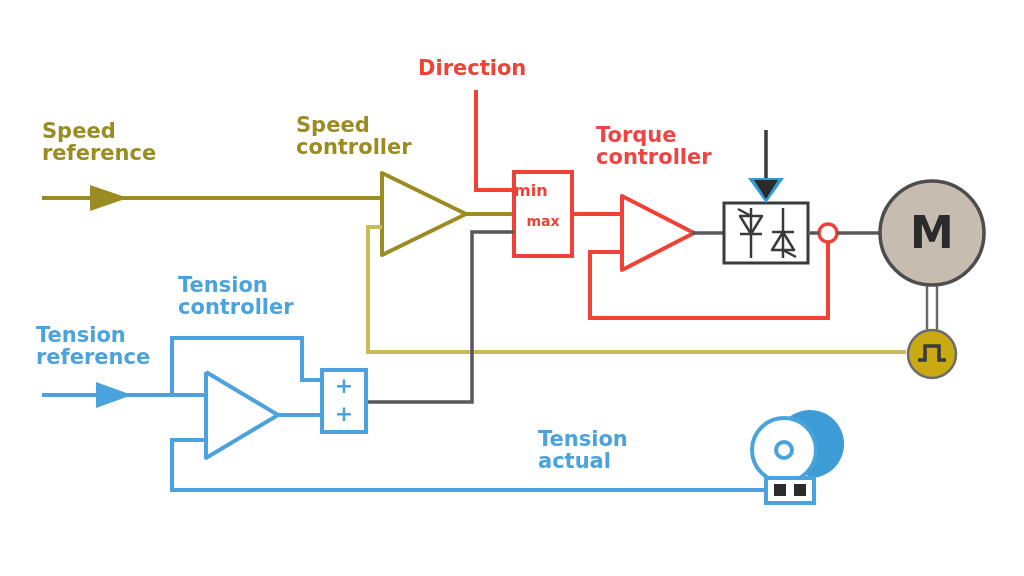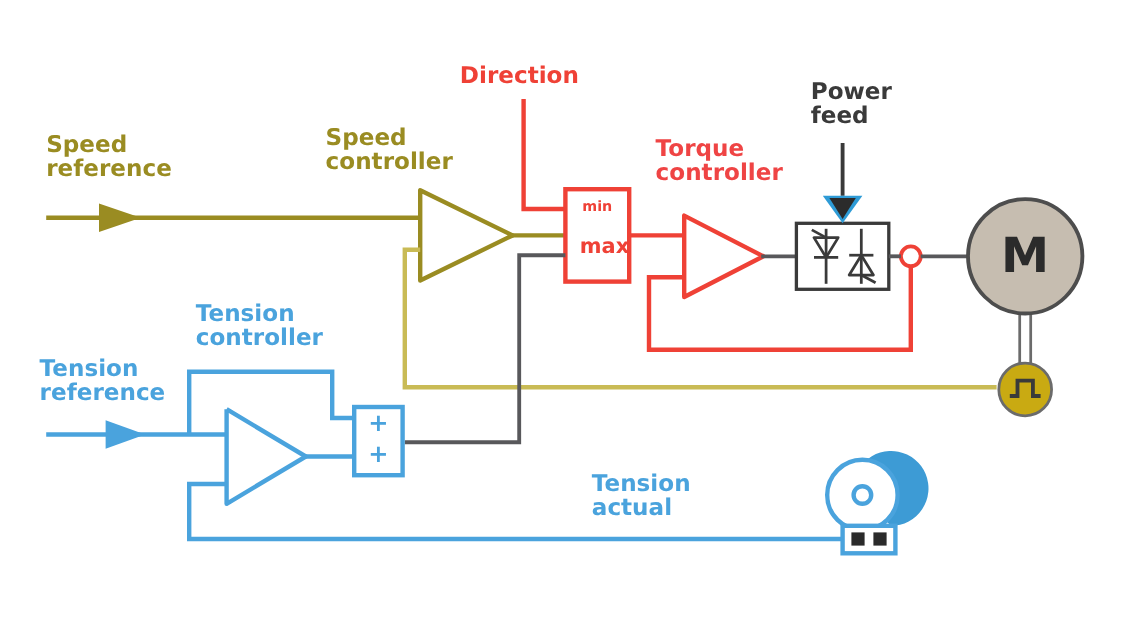--- a/index.html
+++ b/index.html
@@ -132,36 +132,34 @@
 reference</div>
 
   <div class="lbl" style="position:absolute; left:296px; top:114px; color:#9a8c22;">Speed
 controller</div>
 
   <div class="lbl" style="position:absolute; left:418px; top:57px; color:#ef4136;">Direction</div>
 
   <div class="lbl" style="position:absolute; left:596px; top:124px; color:#ef4444;">Torque
 controller</div>
 
-  <div class="lbl" style="position:absolute; left:737px; top:72px; color:#3a3a3a;">Power
-feed</div>
 
   <div class="lbl" style="position:absolute; left:178px; top:274px; color:#4aa3dd;">Tension
 controller</div>
 
   <div class="lbl" style="position:absolute; left:36px; top:324px; color:#4aa3dd;">Tension
 reference</div>
 
   <div class="lbl" style="position:absolute; left:538px; top:428px; color:#4aa3dd;">Tension
 actual</div>
 
-  <div style="position:absolute; left:514px; top:181px; width:58px; text-align:center;
-              color:#ef4136; font-weight:bold; font-size:13px; font-family:'DejaVu Sans',sans-serif;">min</div>
-  <div style="position:absolute; left:514px; top:213px; width:58px; text-align:right;
-              color:#ef4136; font-weight:bold; font-size:19px; font-family:'DejaVu Sans',sans-serif;">max</div>
+  <div style="position:absolute; left:514px; top:181px; width:58px; 
+              color:#ef4136; font-weight:bold; font-size:16px; font-family:'DejaVu Sans',sans-serif;">min</div>
+  <div style="position:absolute; left:514px; top:213px; width:58px; text-align:center;
+              color:#ef4136; font-weight:bold; font-size:14px; font-family:'DejaVu Sans',sans-serif;">max</div>
 
   <div style="position:absolute; left:322px; top:373px; width:44px; text-align:center;
               color:#4aa3dd; font-weight:bold; font-size:22px; font-family:'DejaVu Sans',sans-serif;">+</div>
   <div style="position:absolute; left:322px; top:401px; width:44px; text-align:center;
               color:#4aa3dd; font-weight:bold; font-size:22px; font-family:'DejaVu Sans',sans-serif;">+</div>
 
   <div style="position:absolute; left:880px; top:207px; width:104px; text-align:center;
               color:#2b2b2b; font-weight:bold; font-size:44px; font-family:'DejaVu Sans',sans-serif;">M</div>
 
 </div>

